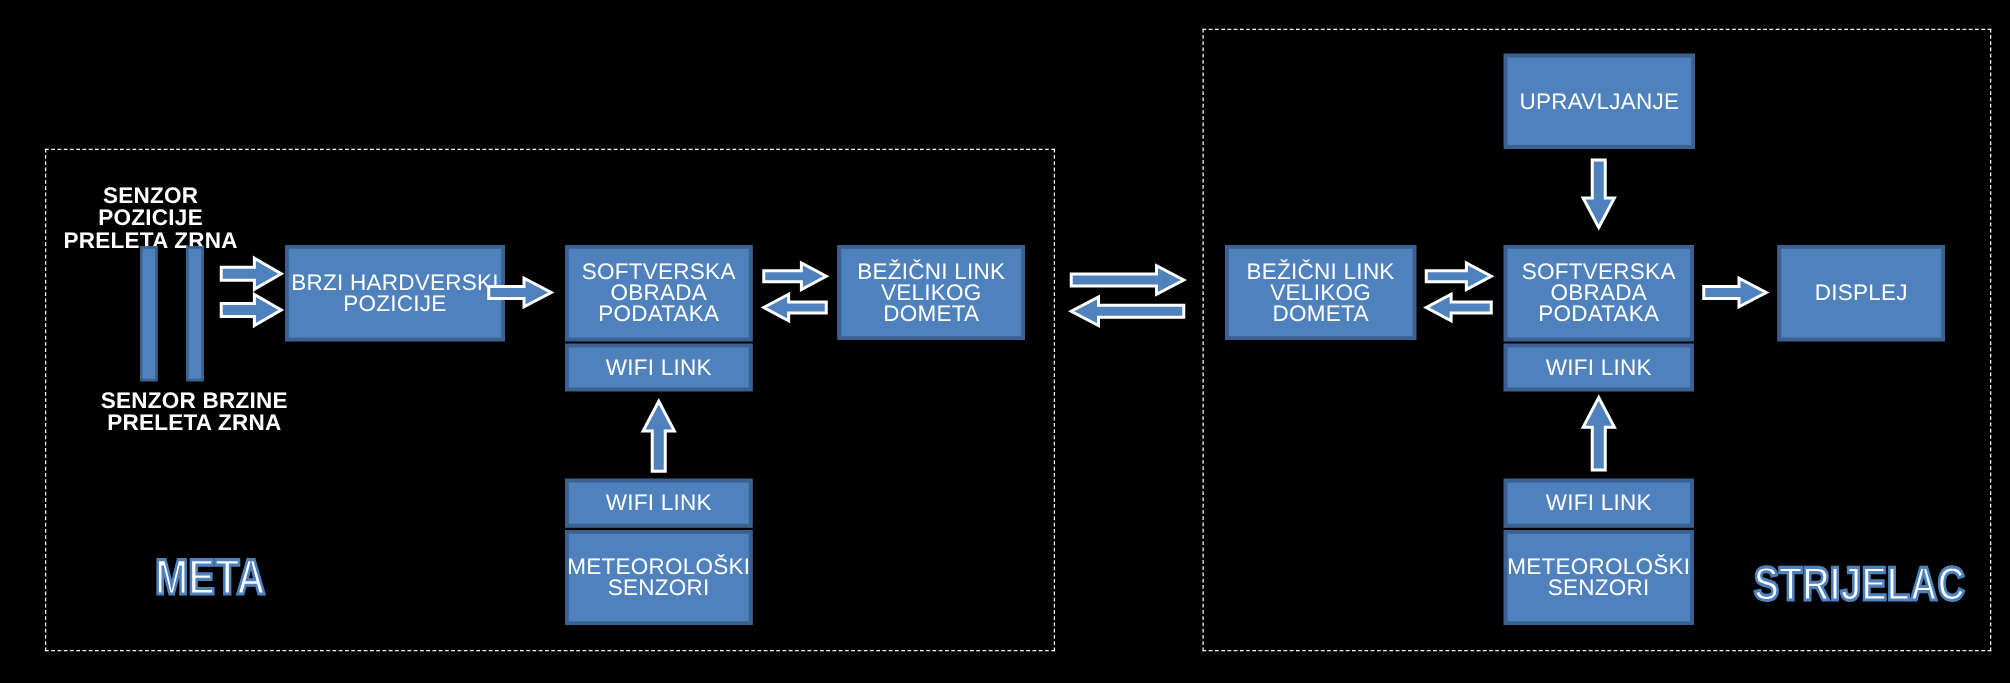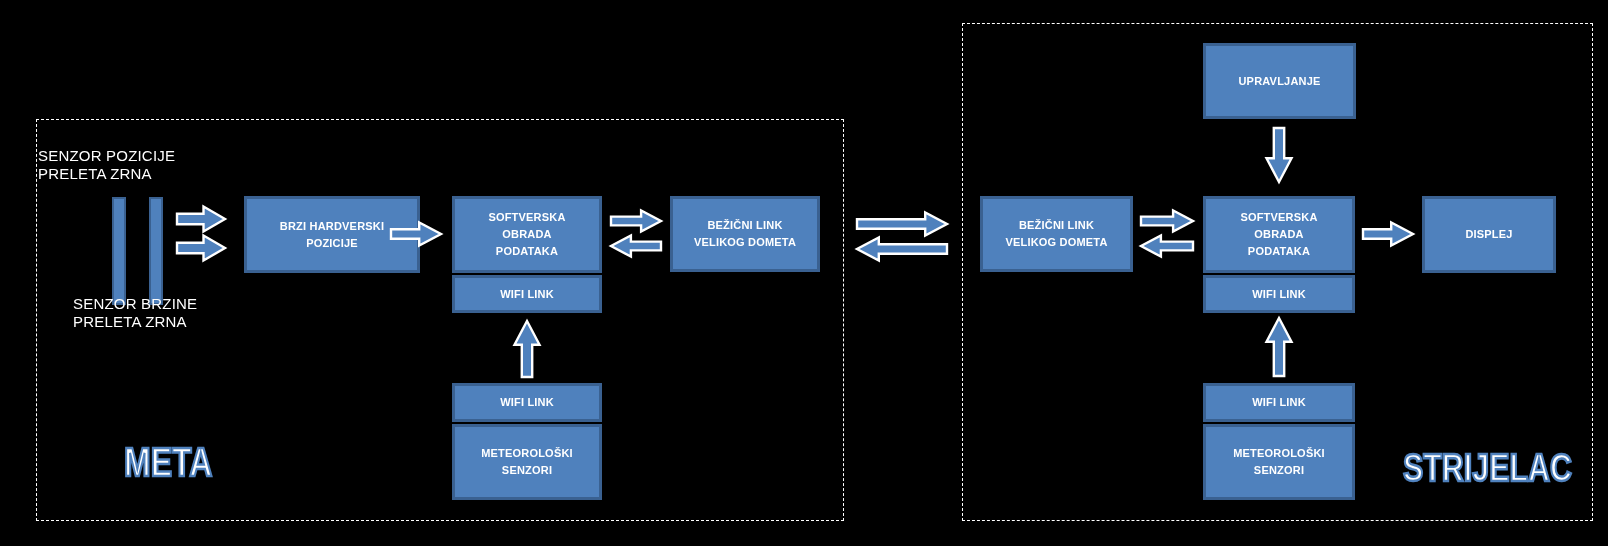--- a/index.html
+++ b/index.html
@@ -1,26 +1,26 @@
 <!DOCTYPE html>
 <html style="--bg: #000000; --box-fill: #4f81bd; --box-border: #3a6191; --box-text: #ffffff; --sec-border: #ffffff; --title-fill: #ffffff; --title-stroke: #4f81bd;"><head>
 <meta charset="utf-8">
 <style>
   html,body{margin:0;padding:0;background:#000;}
   .stage{position:relative;width:1608px;height:546px;background:var(--bg,#000);overflow:hidden;
          font-family:"Liberation Sans",sans-serif;}
   .section{position:absolute;border:1px dashed var(--sec-border,#fff);box-sizing:border-box;}
   .box{position:absolute;box-sizing:border-box;background:var(--box-fill,#4f81bd);
        border:3px solid var(--box-border,#3a6191);color:var(--box-text,#fff);
-       font-weight:bold;font-size:11px;line-height:17px;letter-spacing:.2px;
+       font-weight:normal;font-size:18px;line-height:17px;letter-spacing:.2px;
        display:flex;flex-direction:column;align-items:center;justify-content:center;text-align:center;}
   .bar{position:absolute;box-sizing:border-box;background:var(--box-fill,#4f81bd);
        border:2px solid var(--box-border,#3a6191);}
-  .outlabel{position:absolute;color:var(--box-text,#fff);font-weight:normal;font-size:15px;
-       line-height:18px;text-align:left;letter-spacing:.2px;}
+  .outlabel{position:absolute;color:var(--box-text,#fff);font-weight:bold;font-size:18px;
+       line-height:18px;text-align:center;letter-spacing:.2px;}
   .arrow{position:absolute;line-height:0;}
   .arrow svg{display:block;overflow:visible;}
   .big-title{position:absolute;font-weight:bold;color:var(--title-fill,#fff);
        -webkit-text-stroke:2.5px var(--title-stroke,#4f81bd);
        text-shadow:0 0 1px var(--title-stroke,#4f81bd);
        transform:scaleX(.8);transform-origin:left top;white-space:nowrap;line-height:1.1;}
   .line{display:block;}
 </style>
 </head>
 <body>
@@ -30,37 +30,37 @@
   <div class="section" style="left:36px;top:119px;width:808px;height:402px;"></div>
 
   <div class="outlabel" style="left:38px;top:147px;width:165px;">
     <span class="line">SENZOR POZICIJE</span>
     <span class="line">PRELETA ZRNA</span>
   </div>
 
   <div class="bar" style="left:112px;top:197px;width:14px;height:108px;"></div>
   <div class="bar" style="left:149px;top:197px;width:14px;height:108px;"></div>
 
-  <div class="outlabel" style="left:73px;top:295px;width:165px;">
+  <div class="outlabel" style="left:73px;top:311px;width:165px;">
     <span class="line">SENZOR BRZINE</span>
     <span class="line">PRELETA ZRNA</span>
   </div>
 
   <div class="arrow" style="left:176px;top:206px;">
       <svg width="50" height="26" viewBox="0 0 50 26">
         <polygon points="1.0,7.8 27.5,7.8 27.5,0.5 49.0,13.0 27.5,25.5 27.5,18.2 1.0,18.2" fill="#4f81bd" stroke="#ffffff" stroke-width="2.4" stroke-linejoin="miter" stroke-miterlimit="6"></polygon>
       </svg>
     </div>
   <div class="arrow" style="left:176px;top:235px;">
       <svg width="50" height="26" viewBox="0 0 50 26">
         <polygon points="1.0,7.8 27.5,7.8 27.5,0.5 49.0,13.0 27.5,25.5 27.5,18.2 1.0,18.2" fill="#4f81bd" stroke="#ffffff" stroke-width="2.4" stroke-linejoin="miter" stroke-miterlimit="6"></polygon>
       </svg>
     </div>
 
-  <div class="box" style="left:244px;top:196px;width:176px;height:77px;">
+  <div class="box" style="left:228px;top:196px;width:176px;height:77px;">
     <span class="line">BRZI HARDVERSKI</span>
     <span class="line">POZICIJE</span>
   </div>
 
   <div class="arrow" style="left:390px;top:222px;">
       <svg width="52" height="24" viewBox="0 0 52 24">
         <polygon points="1.0,7.2 29.2,7.2 29.2,0.5 51.0,12.0 29.2,23.5 29.2,16.8 1.0,16.8" fill="#4f81bd" stroke="#ffffff" stroke-width="2.4" stroke-linejoin="miter" stroke-miterlimit="6"></polygon>
       </svg>
     </div>
 

